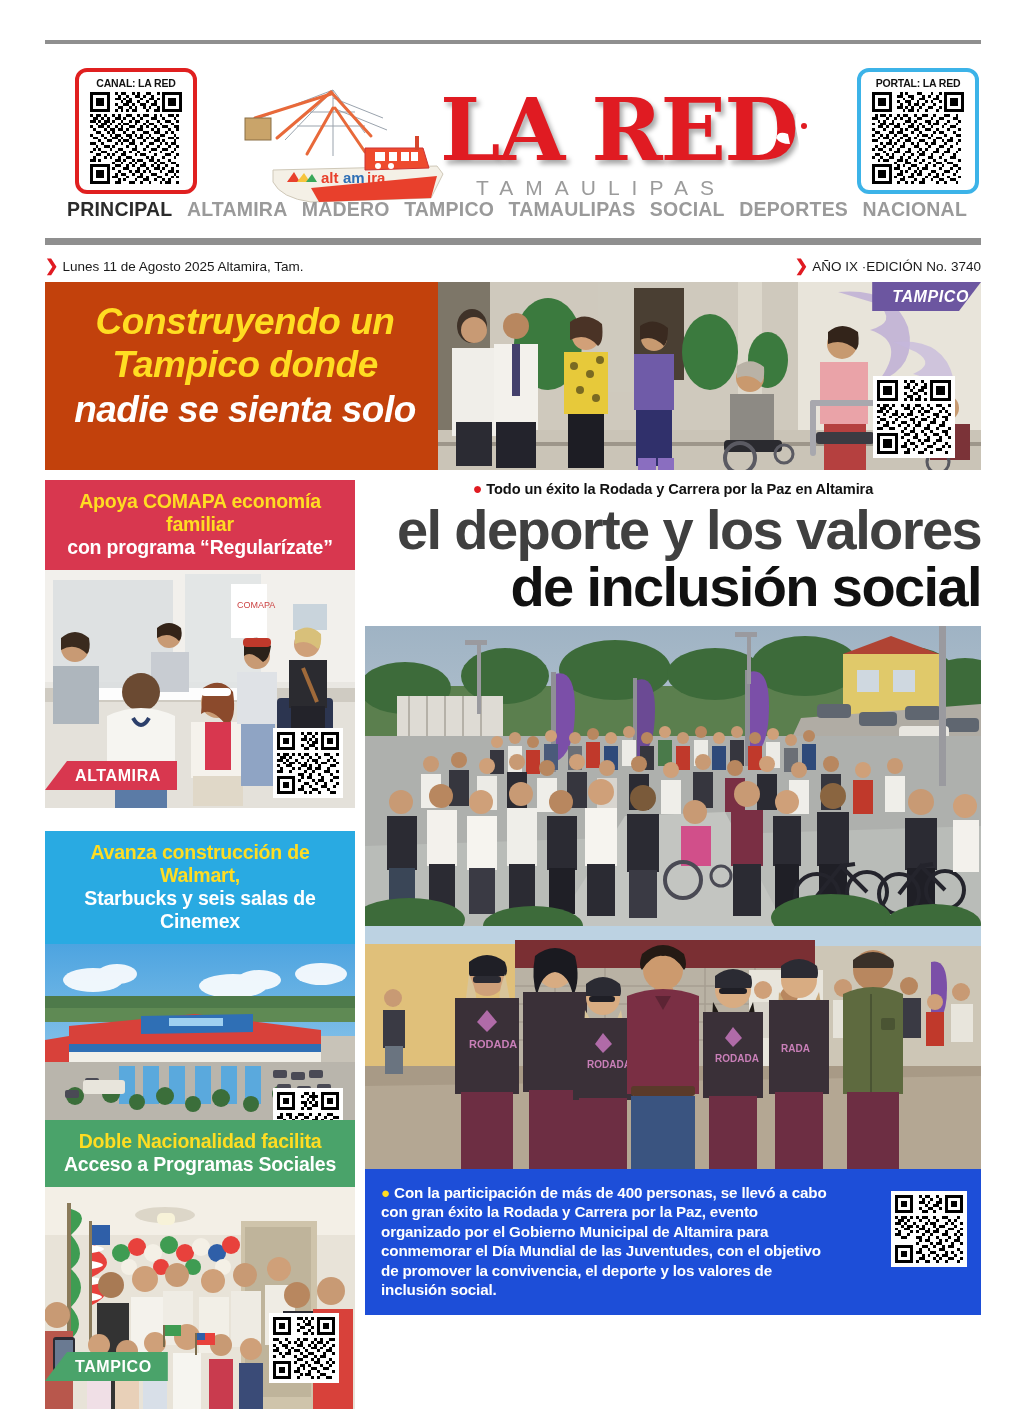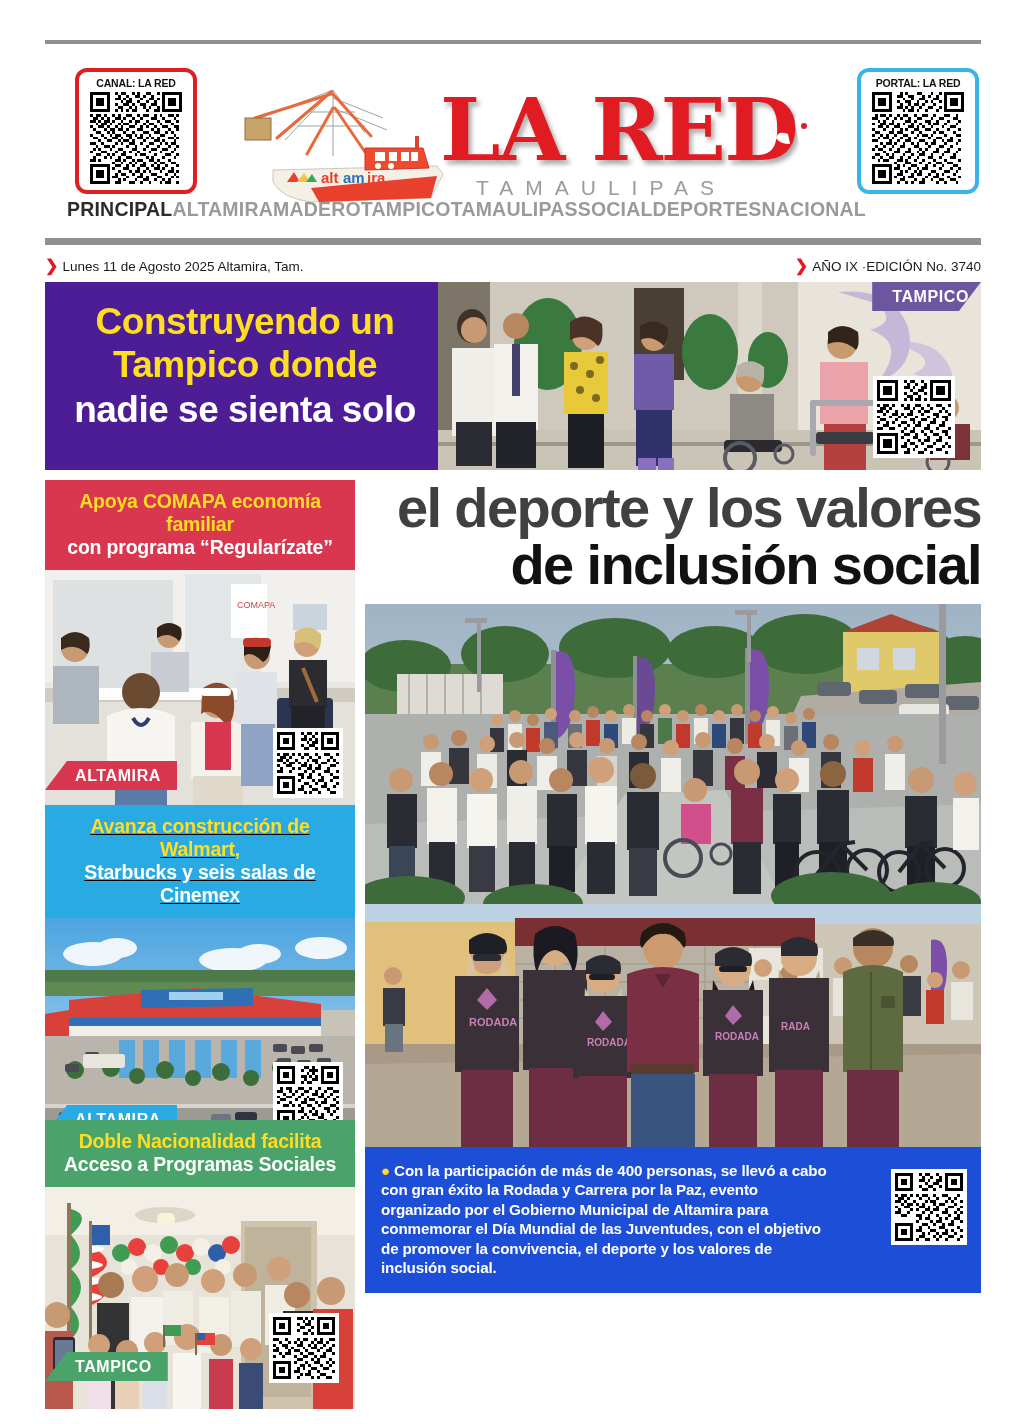--- a/index.html
+++ b/index.html
@@ -27,33 +27,33 @@
   .logo-wrap { position: absolute; left: 395px; top: 40px; width: 400px; height: 150px; }
   .logo-red { font-family: "DejaVu Serif", serif; font-weight: bold; font-size: 86px;
               color: #e01b22; letter-spacing: -2px; line-height: 100px;
               -webkit-text-stroke: 3px #ffffff; paint-order: stroke fill;
               text-shadow: 3px 4px 5px rgba(0,0,0,0.35); white-space: nowrap; }
   .logo-sub { font-size: 21px; letter-spacing: 12px; color: #9b9b9b; font-weight: 500;
               margin-top: -4px; margin-left: 36px; }
   .fishmark { position: absolute; left: 330px; top: 24px; width: 60px; height: 76px; }
 
   .navbar { position: absolute; left: 22px; top: 158px; width: 900px;
-            display: flex; align-items: center; }
+            display: flex; justify-content: space-between; align-items: center; }
   .navbar .nav-item { font-size: 19.5px; font-weight: bold; color: #9a9a9a; letter-spacing: 0.2px; }
   .navbar .nav-item.active { color: #2b2b2b; }
 
   
   .datebar { position: absolute; left: 45px; top: 252px; width: 936px; height: 26px;
              display: flex; justify-content: space-between; align-items: center; }
   .datebar .dtext { font-size: 13.5px; color: #1a1a1a; font-weight: 500; }
   .chev { color: #e01b22; font-weight: bold; margin-right: 4px; }
 
   
   .banner { position: absolute; left: 45px; top: 282px; width: 936px; height: 188px;
-            background: #4c1d95; overflow: hidden; }
+            background: #c2410c; overflow: hidden; font-style: italic; }
   .banner-photo { position: absolute; right: 0; top: 0; width: 543px; height: 188px; overflow: hidden; }
   .banner-head { position: absolute; left: 0; top: 18px; width: 400px; text-align: center;
                  font-family: "Liberation Sans Narrow","Liberation Sans", sans-serif; }
   .bh1 { font-size: 37px; font-weight: bold; color: #ffdd22; line-height: 43px;
          letter-spacing: -0.5px; }
   .bh2 { font-size: 37px; font-weight: bold; color: #ffffff; line-height: 43px;
          letter-spacing: -0.5px; margin-top: 2px; }
 
   
   .tag { position: absolute; height: 29px; display: flex; align-items: center;
@@ -1083,21 +1083,21 @@
             <rect x="9" y="20" width="1" height="1"></rect>
               <rect x="11" y="20" width="1" height="1"></rect>
               <rect x="14" y="20" width="1" height="1"></rect>
               <rect x="18" y="20" width="2" height="1"></rect>
           </g>
         </svg>
       </div>
     </div>
   </div>
 
-  <div class="card" style="top:805px;text-decoration:underline;">
+  <div class="card" style="top:831px;">
     <div class="card-head" style="background:#29aae2;">
       <div class="ch1">Avanza construcción de Walmart,</div>
       <div class="ch2">Starbucks y seis salas de Cinemex</div>
     </div>
     <div class="card-photo" style="height:228px;">
       <svg viewBox="0 0 310 228" width="310" height="228" preserveAspectRatio="none">
         <defs>
           <linearGradient id="skyg" x1="0" y1="0" x2="0" y2="1">
             <stop offset="0" stop-color="#4da4e0"></stop>
               <stop offset="1" stop-color="#bfe0f2"></stop>
@@ -1470,20 +1470,24 @@
               <rect x="13" y="20" width="1" height="1"></rect>
               <rect x="15" y="20" width="1" height="1"></rect>
               <rect x="18" y="20" width="2" height="1"></rect>
           </g>
         </svg>
       </div>
     </div>
   </div>
 
   <div class="main-col">
+    <div class="kicker">
+      <span class="kdot">●</span>
+      <span>Todo un éxito la Rodada y Carrera por la Paz en Altamira</span>
+    </div>
     <div class="mh">
       <div class="mh2">el deporte y los valores</div>
       <div class="mh3">de inclusión social</div>
     </div>
 
     <div class="main-photo-a">
       <svg viewBox="0 0 616 300" width="616" height="300" preserveAspectRatio="none">
         <defs>
           <linearGradient id="sky2" x1="0" y1="0" x2="0" y2="1">
             <stop offset="0" stop-color="#9fb3c4"></stop>

